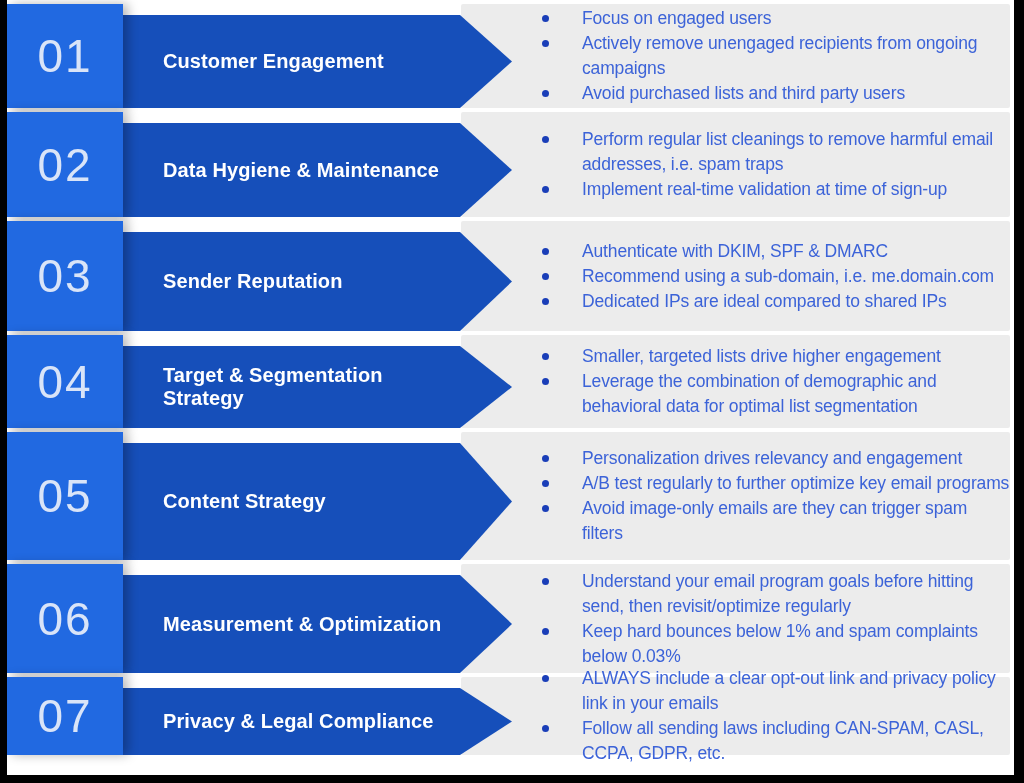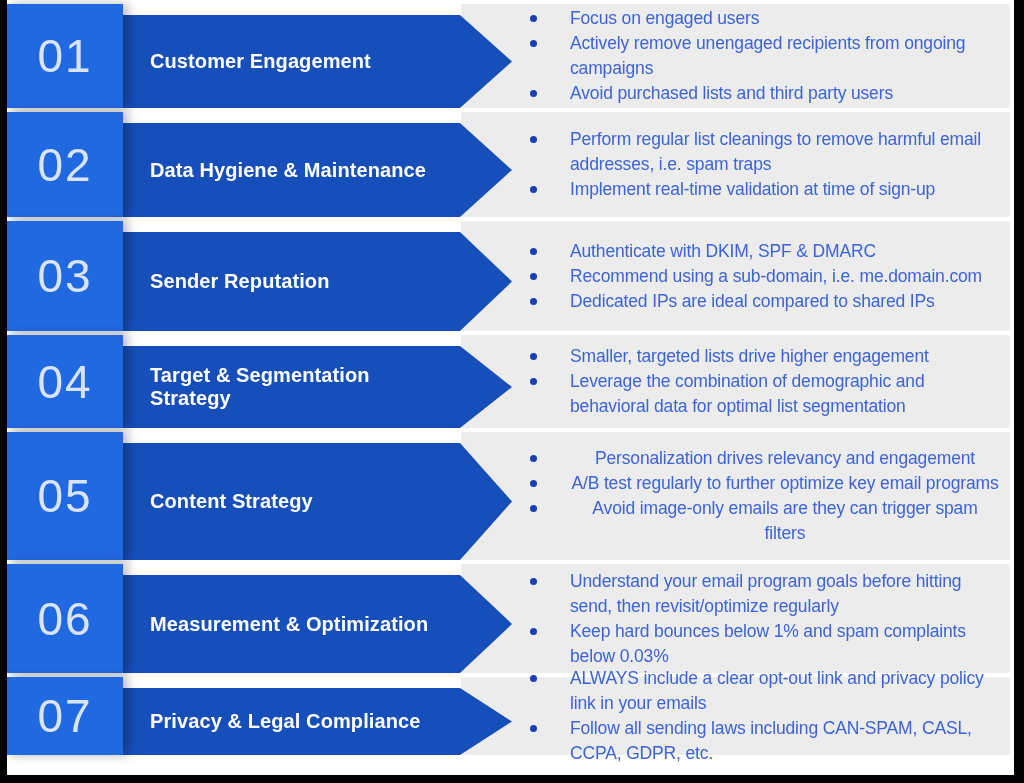--- a/index.html
+++ b/index.html
@@ -26,36 +26,36 @@
   .numbox span{
     color:var(--number-text,#d9e4f8);
     font-size:46px;font-weight:200;letter-spacing:2px;
     line-height:1;
   }
   .arrowbanner{
     position:absolute;left:116px;top:11px;bottom:0;width:389px;
     background:var(--arrow,#164fba);
     clip-path:polygon(0 0, calc(100% - 52px) 0, 100% 50%, calc(100% - 52px) 100%, 0 100%);
     display:flex;align-items:center;
-    padding-left:27px;padding-right:60px;
+    padding-left:40px;padding-right:60px;
     z-index:2;
   }
   .arrowbanner span{
     color:var(--title-text,#ffffff);
     font-size:20px;font-weight:bold;letter-spacing:0.1px;
   }
   .panel{
     position:absolute;left:454px;top:0;bottom:0;width:549px;
     background:var(--panel,#ececec);
     border-radius:2px;
     display:flex;align-items:center;
     z-index:1;
   }
   ul.tips{
-    list-style:none;margin:0;padding:0 0 0 67px;
+    list-style:none;margin:12px;padding:0 0 0 67px;
     width:506px;
   }
   ul.tips li{
     position:relative;
     padding-left:42px;
     width:472px;
     color:var(--bullet-text,#3c63d8);
     font-size:17.5px;line-height:25px;letter-spacing:-0.15px;
   }
   ul.tips li::before{
@@ -121,21 +121,21 @@
             <li>Leverage the combination of demographic and behavioral data for optimal list segmentation</li>
           </ul>
     </div>
     <div class="arrowbanner">
       <span>Target &amp; Segmentation Strategy</span>
     </div>
     <div class="numbox">
       <span>04</span>
     </div>
   </div>
-      <div class="row" style="height: 128px; text-align: center;">
+      <div class="row" style="height: 128px;">
     <div class="panel">
       <ul class="tips">
             <li>Personalization drives relevancy and engagement</li>
             <li>A/B test regularly to further optimize key email programs</li>
             <li>Avoid image-only emails are they can trigger spam filters</li>
           </ul>
     </div>
     <div class="arrowbanner">
       <span>Content Strategy</span>
     </div>

